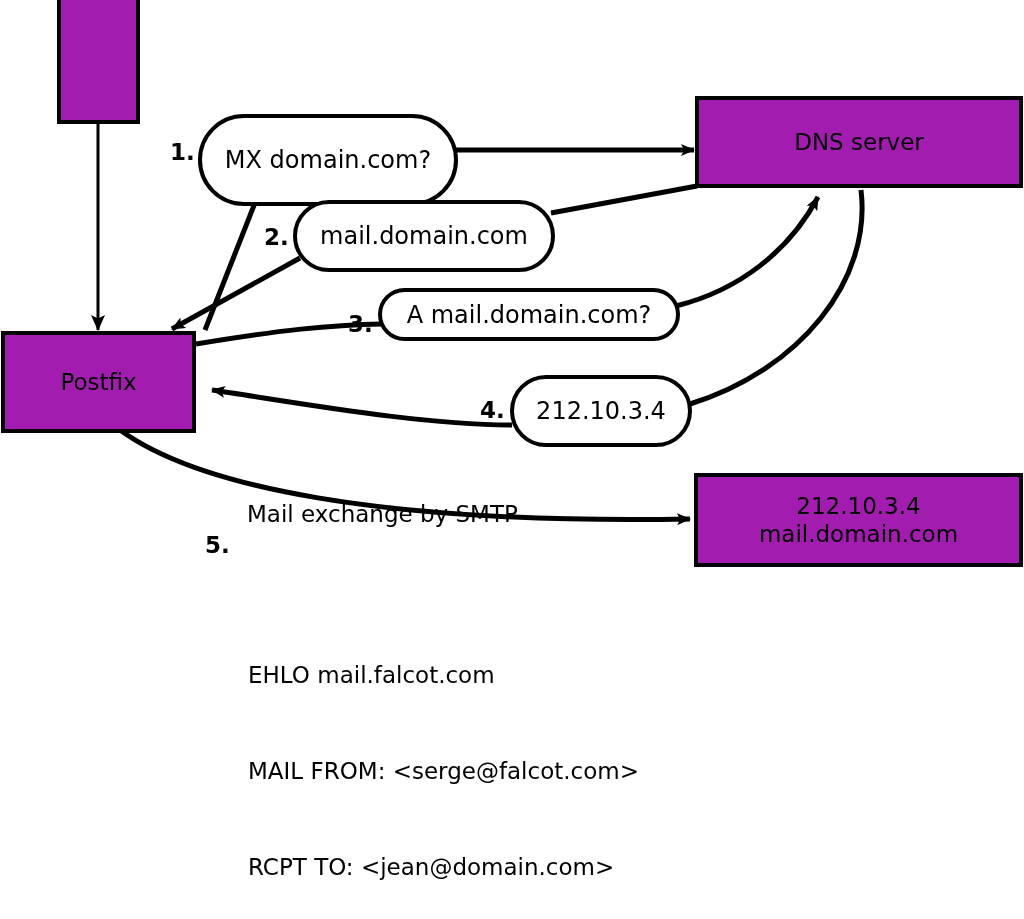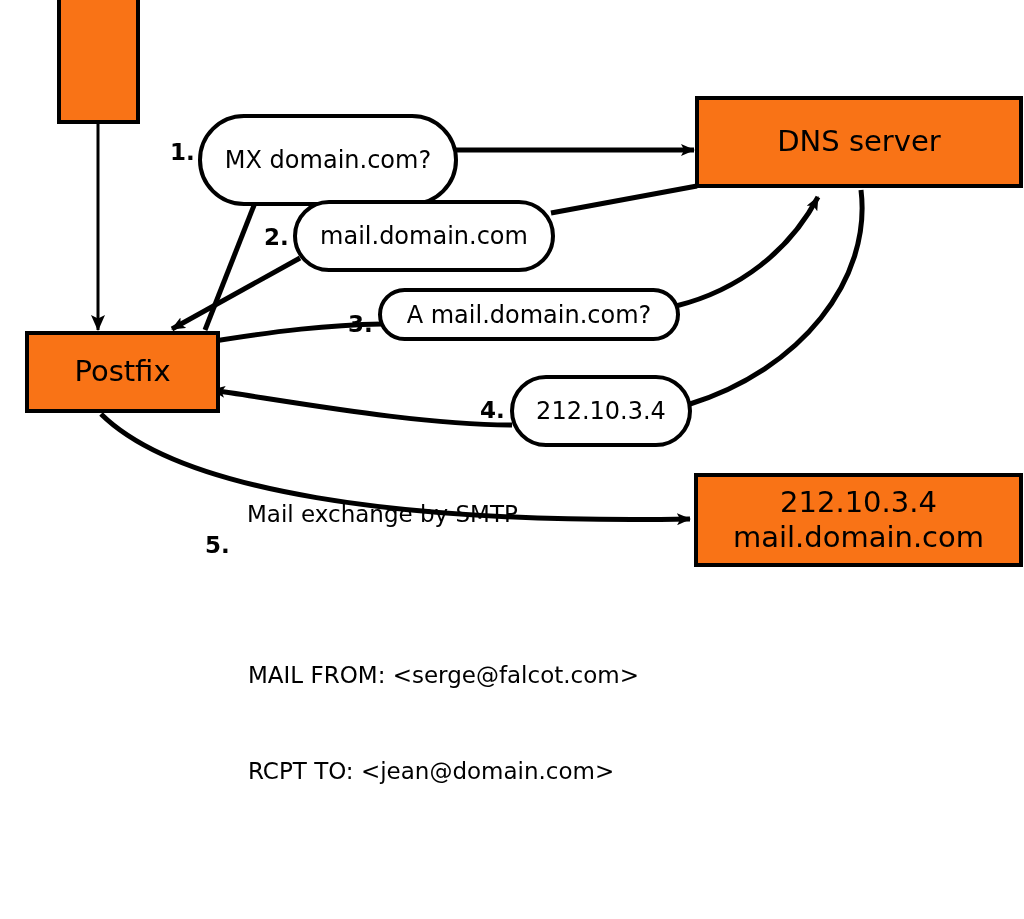--- a/index.html
+++ b/index.html
@@ -24,27 +24,27 @@
     position: absolute;
     left: 0;
     top: 0;
     width: 1024px;
     height: 919px;
   }
   .node-box {
     position: absolute;
     box-sizing: border-box;
     border: 4px solid #000000;
-    background: #f97316;
+    background: #a21caf;
     display: flex;
     flex-direction: column;
     align-items: center;
     justify-content: center;
     text-align: center;
-    font-size: 29px;
+    font-size: 23px;
     line-height: 1.22;
     z-index: 3;
   }
   .bubble {
     position: absolute;
     box-sizing: border-box;
     border: 4px solid #000000;
     background: #ffffff;
     border-radius: 999px;
     display: flex;
@@ -107,21 +107,21 @@
     <path d="M512,425 C420,425 300,403 212,390" fill="none" stroke="#000000" stroke-width="5" marker-end="url(#ah)"></path>
 
     <path d="M101,414 C180,492 400,524 690,519" fill="none" stroke="#000000" stroke-width="5" marker-end="url(#ah)"></path>
   </svg>
 
   <div class="node-box" style="left:57px; top:-6px; width:83px; height:130px;">
     <span></span>
   </div>
 
 
-  <div class="node-box" style="left:1px; top:331px; width:195px; height:82px;margin-left:24px;">
+  <div class="node-box" style="left:1px; top:331px; width:195px; height:102px;">
     <span>Postfix</span>
   </div>
 
   <div class="node-box" style="left:695px; top:96px; width:328px; height:92px;">
     <span>DNS server</span>
   </div>
 
   <div class="node-box" style="left:694px; top:473px; width:329px; height:94px;">
     <span>212.10.3.4</span>
     <span>mail.domain.com</span>
@@ -136,20 +136,21 @@
   <div class="step-num" style="left:348px; top:311px;">3.</div>
   <div class="bubble" style="left:378px; top:288px; width:302px; height:53px;">A mail.domain.com?</div>
 
   <div class="step-num" style="left:480px; top:397px;">4.</div>
   <div class="bubble" style="left:510px; top:375px; width:182px; height:72px;">212.10.3.4</div>
 
   <div class="step-num" style="left:205px; top:532px;">5.</div>
   <div class="plain-text" style="left:247px; top:501px;">Mail exchange by SMTP</div>
 
   <div class="transcript" style="left:248px; top:595px;">
+    <div>EHLO mail.falcot.com</div>
     <div>MAIL FROM: &lt;serge@falcot.com&gt;</div>
     <div>RCPT TO: &lt;jean@domain.com&gt;</div>
     
     
     
     
     
     
     
   </div>

